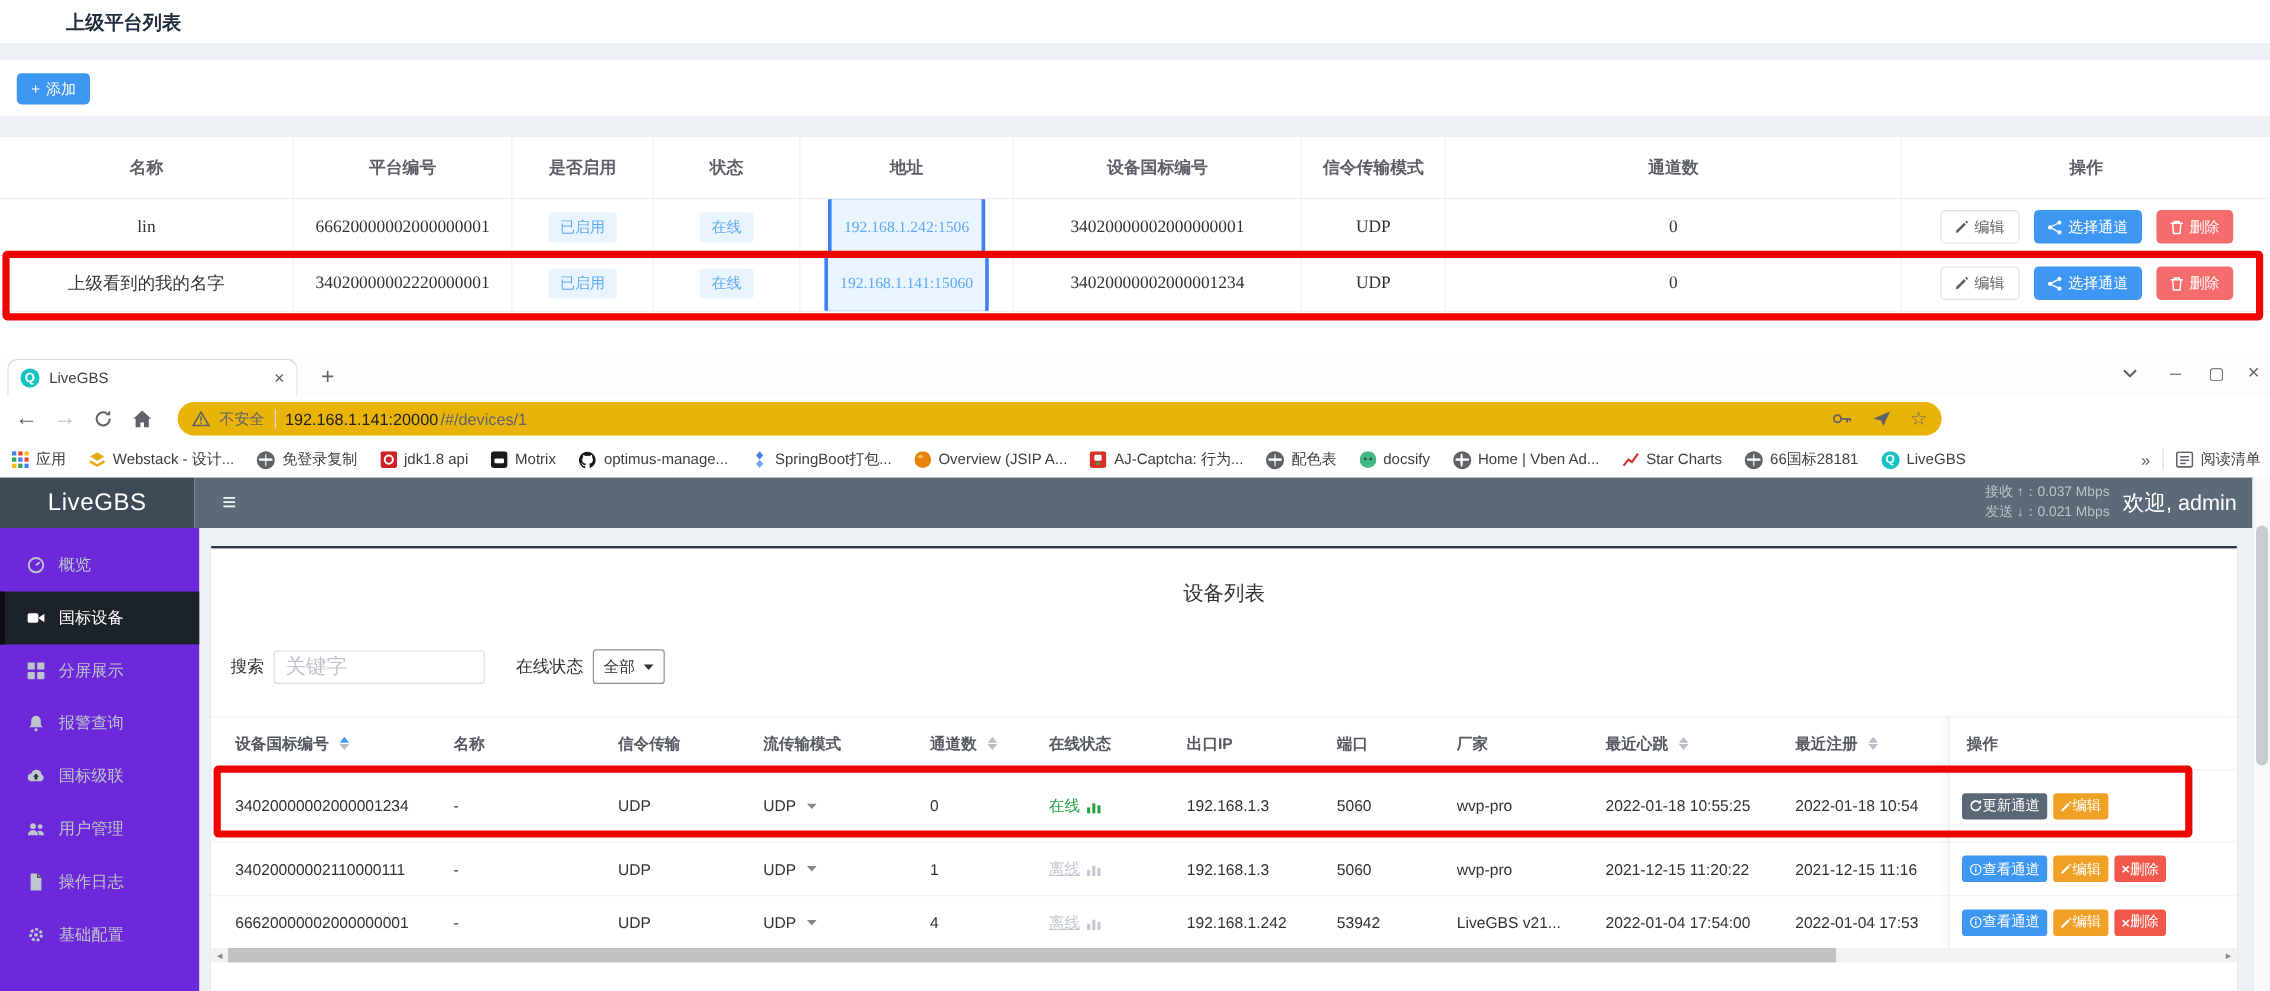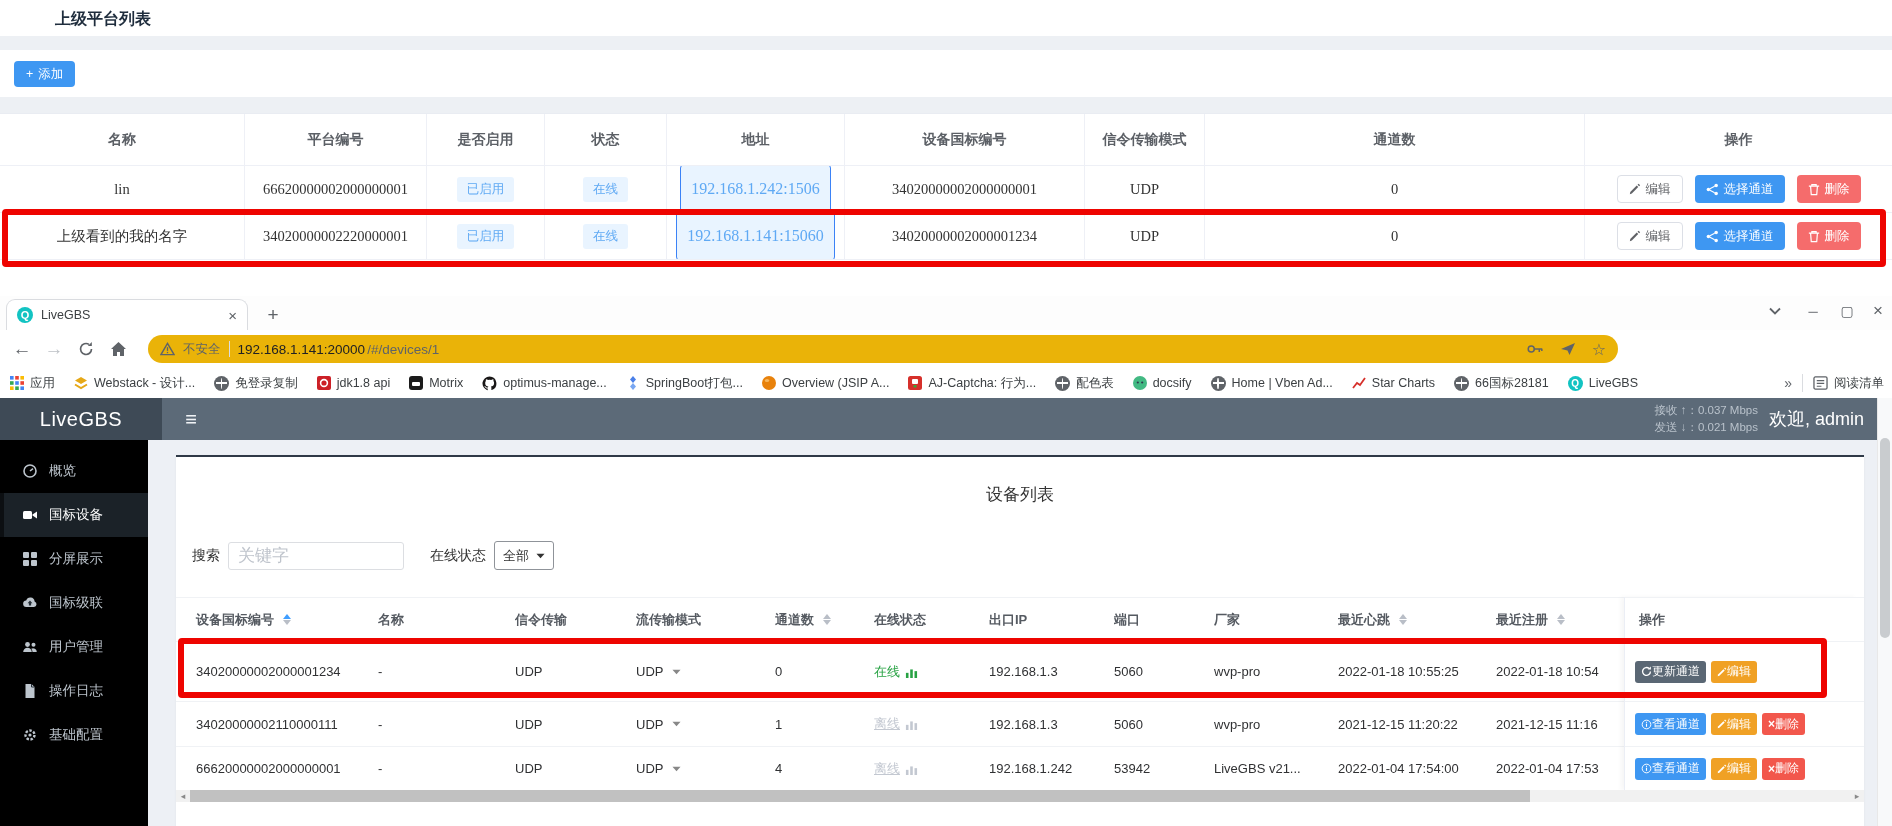--- a/index.html
+++ b/index.html
@@ -20,22 +20,22 @@
   .pf-row{display:flex;width:100%;}
   .pf-cell{box-sizing:border-box;display:flex;align-items:center;justify-content:center;
            border-right:1px solid #eef0f6;border-bottom:1px solid #eef0f6;overflow:hidden;}
   .pf-cell:last-child{border-right:none;}
   .pf-head .pf-cell{height:52px;font-weight:bold;color:#5c6066;font-size:14px;}
   .pf-body .pf-cell{height:47px;font-family:"Liberation Serif","DejaVu Serif",serif;font-size:14.5px;color:#333;}
   .pfc0{width:245px}.pfc1{width:182px}.pfc2{width:118px}.pfc3{width:122px}.pfc4{width:178px}
   .pfc5{width:240px}.pfc6{width:120px}.pfc7{width:380px}.pfc8{flex:1}
   .badge{background:#e9f4ff;color:#5fa9f4;border-radius:3px;padding:4px 10px;font-size:12.5px;
          font-family:"Liberation Sans","DejaVu Sans",sans-serif;}
-  .badge-addr{border:1px solid #3b82f6;border-radius:4px;padding:15px 10px;
-              font-family:"Liberation Serif","DejaVu Serif",serif;font-size:16px;}
+  .badge-addr{border:3px solid #3b82f6;border-radius:4px;padding:15px 10px;
+              font-family:"Liberation Serif","DejaVu Serif",serif;font-size:13px;}
   .pfbtn{height:28px;border-radius:4px;display:flex;align-items:center;gap:5px;padding:0 11px;
          font-size:12.5px;cursor:pointer;box-sizing:border-box;}
   .pfbtn-edit{background:#fff;border:1px solid #dcdfe6;color:#606266;}
   .pfbtn-select{background:#3e97f2;color:#fff;}
   .pfbtn-del{background:#f56c6c;color:#fff;}
 
   
   .tabstrip{left:0;top:296px;width:100%;height:34px;background:#fdfdfd;border-bottom:1px solid #ececf0;}
   .tab{left:6px;top:3px;width:242px;height:31px;background:#fff;border:1px solid #dadce0;border-bottom:none;
        border-radius:9px 9px 0 0;display:flex;align-items:center;padding:0 10px;box-sizing:border-box;gap:8px;}
@@ -72,21 +72,21 @@
 
   
   .appwrap{left:0;top:398px;width:1878px;height:428px;background:#edf0f5;}
   .app-logo{left:0;top:0;width:162px;height:42px;background:#3e4a56;color:#fff;font-size:20px;
             display:flex;align-items:center;justify-content:center;letter-spacing:.5px;}
   .app-topbar{left:162px;top:0;width:1716px;height:42px;background:#5c6a78;}
   .hamburger{left:14px;top:0;height:42px;width:30px;display:flex;align-items:center;justify-content:center;
              color:#f0f3f6;font-size:20px;cursor:pointer;}
   .stats{right:120px;top:4px;text-align:right;color:#b9c2cb;font-size:11.5px;line-height:17px;}
   .welcome{right:14px;top:0;height:42px;display:flex;align-items:center;color:#fff;font-size:18px;}
-  .sidebar{left:0;top:42px;width:148px;height:386px;background:#000000;}
+  .sidebar{left:0;top:42px;width:166px;height:386px;background:#6d28d9;}
   .side-item{display:flex;align-items:center;gap:11px;height:44px;padding-left:18px;color:#bdc5cd;
              font-size:13.5px;cursor:pointer;border-left:4px solid transparent;box-sizing:border-box;}
   .side-item.active{background:#1b2228;color:#fff;border-left:4px solid #0c0f12;}
   .side-icon{width:16px;height:16px;flex:none;color:inherit;}
   .content{left:162px;top:42px;width:1716px;height:386px;}
   .card{left:14px;top:15px;width:1688px;height:371px;background:#fff;border-top:2px solid #2f3947;
         box-shadow:0 1px 2px rgba(0,0,0,.06);}
   .card-title{left:0;top:26px;width:100%;text-align:center;font-size:17px;color:#333;}
   .search-row{left:16px;top:84px;display:flex;align-items:center;gap:8px;font-size:14px;color:#333;}
   .search-input{width:176px;height:28px;border:1px solid #dcdee2;border-radius:3px;padding:0 9px;font-size:17px;
@@ -465,20 +465,27 @@
         <svg class="side-icon" viewBox="0 0 16 16">
             <rect x="1" y="1" width="6" height="6" rx="1" fill="currentColor"></rect>
             <rect x="9" y="1" width="6" height="6" rx="1" fill="currentColor"></rect>
             <rect x="1" y="9" width="6" height="6" rx="1" fill="currentColor"></rect>
             <rect x="9" y="9" width="6" height="6" rx="1" fill="currentColor"></rect>
           </svg>
         <span>分屏展示</span>
       </div>
       <div class="side-item">
         <svg class="side-icon" viewBox="0 0 16 16">
+            <path d="M8 1.5a4 4 0 0 1 4 4v3.2l1.5 2.3h-11L4 8.7V5.5a4 4 0 0 1 4-4z" fill="currentColor"></path>
+            <circle cx="8" cy="13.2" r="1.4" fill="currentColor"></circle>
+          </svg>
+        <span>报警查询</span>
+      </div>
+      <div class="side-item">
+        <svg class="side-icon" viewBox="0 0 16 16">
             <path d="M4.5 12a3.2 3.2 0 0 1-.3-6.4A4.3 4.3 0 0 1 12.6 6.4 2.9 2.9 0 0 1 12 12z" fill="currentColor"></path>
             <path d="M8 5.5l2.4 2.7H9.1v2.3H6.9V8.2H5.6z" fill="#252e37"></path>
           </svg>
         <span>国标级联</span>
       </div>
       <div class="side-item">
         <svg class="side-icon" viewBox="0 0 16 16">
             <circle cx="5.5" cy="5.5" r="2.4" fill="currentColor"></circle>
             <path d="M1.2 13a4.3 4.3 0 0 1 8.6 0z" fill="currentColor"></path>
             <circle cx="11.5" cy="5.8" r="2" fill="currentColor"></circle>

